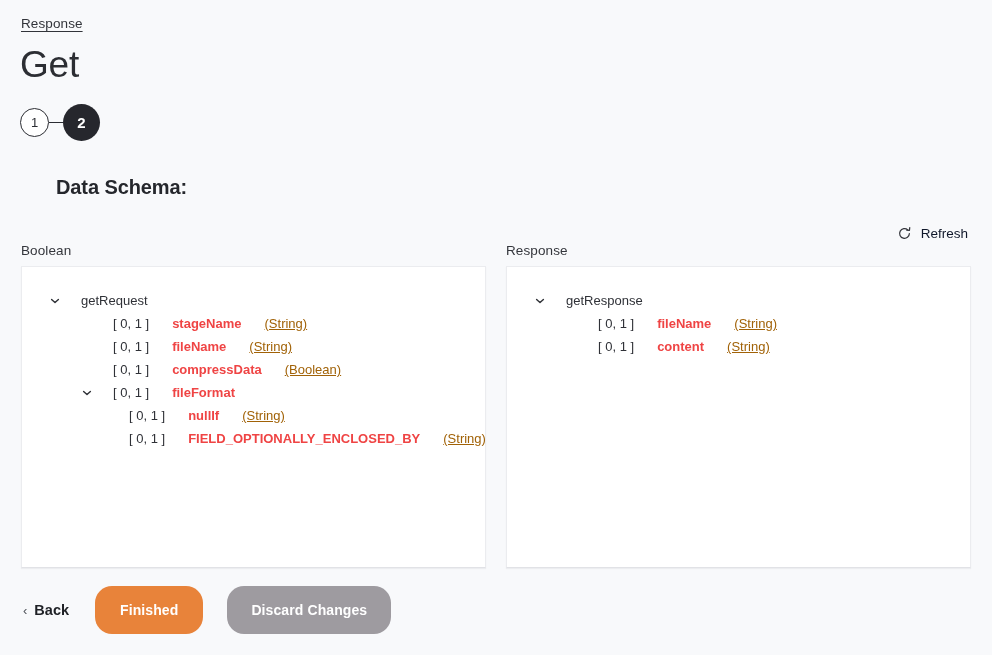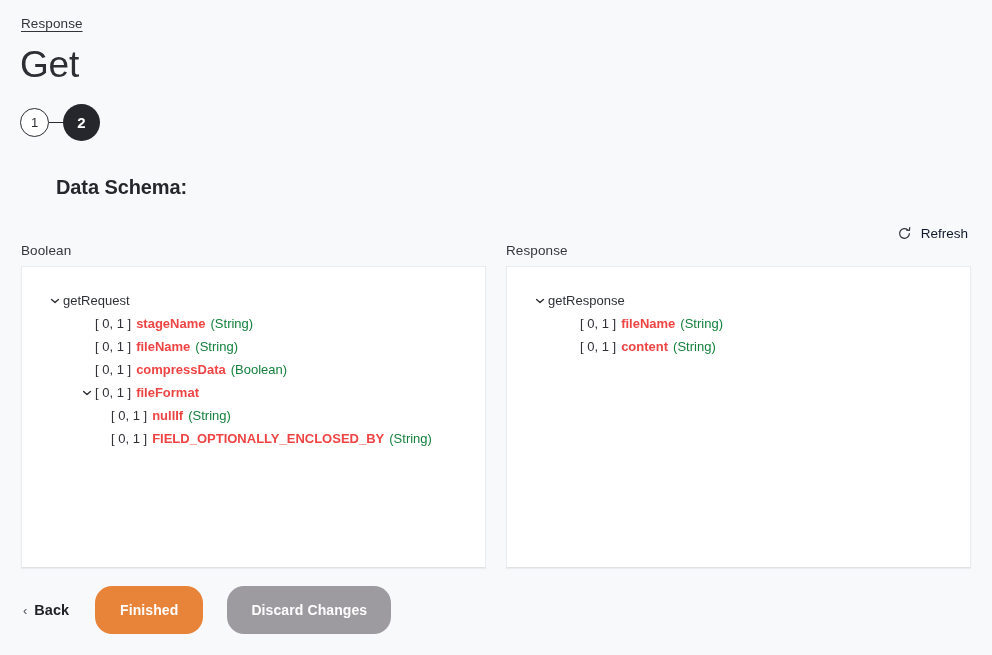--- a/index.html
+++ b/index.html
@@ -142,39 +142,40 @@
 
   
   .tree-row {
     display: flex;
     align-items: center;
     height: 23px;
     font-size: 13px;
     color: #2f3137;
     white-space: nowrap;
     cursor: default;
+    gap: 18px;
   }
   .tree-row.clickable { cursor: pointer; }
   .tree-caret {
     width: 16px;
     display: inline-flex;
     align-items: center;
     justify-content: center;
     flex: none;
     cursor: pointer;
   }
   .tree-caret svg { display: block; }
   .tree-caret.empty { cursor: default; }
   .occur {
     color: #2f3137;
     margin-right: 5px;
     font-weight: 400;
   }
   .fname { font-weight: 700; color: #ef4444; }
-  .ftype { color: #15803d; margin-left: 5px; }
+  .ftype { color: #a16207; margin-left: 5px; text-decoration: underline; }
   .root-label { color: #2f3137; }
 
   
   .lvl-0 { padding-left: 11px; }
   .lvl-1 { padding-left: 43px; }
   .lvl-2 { padding-left: 43px; }
   .lvl-3 { padding-left: 59px; }
 
   
   .footer {

